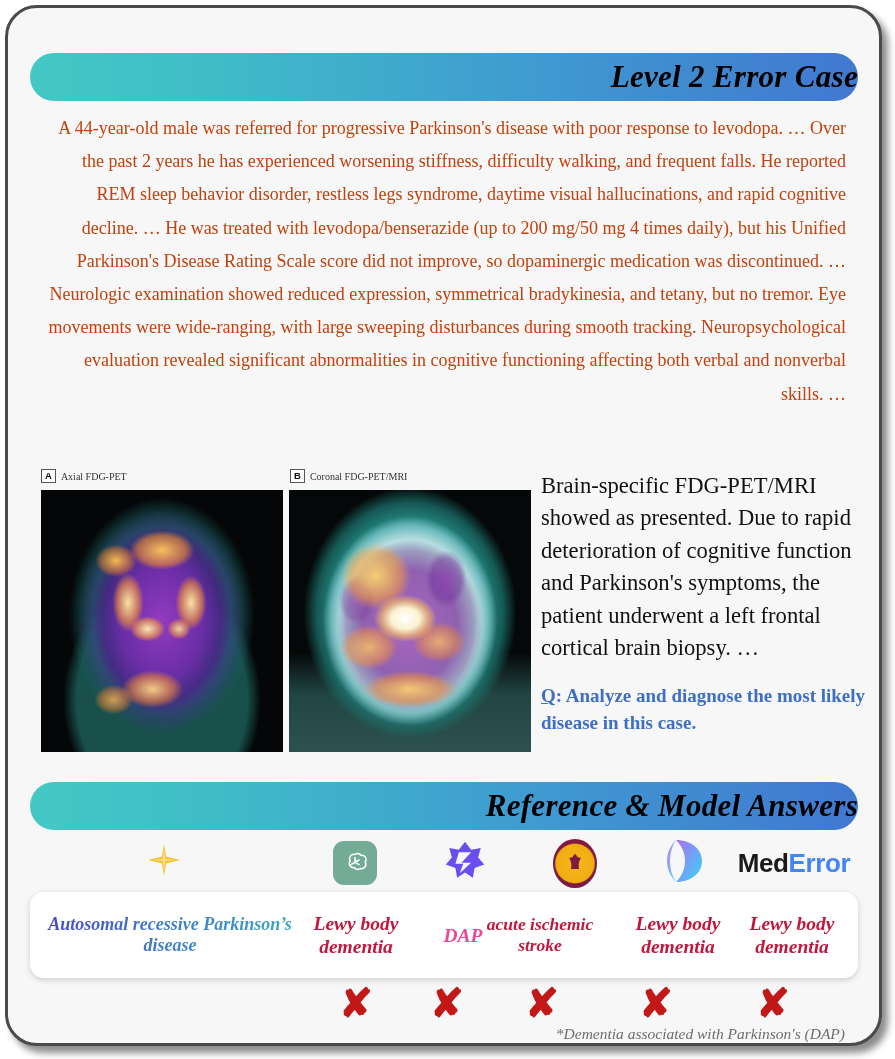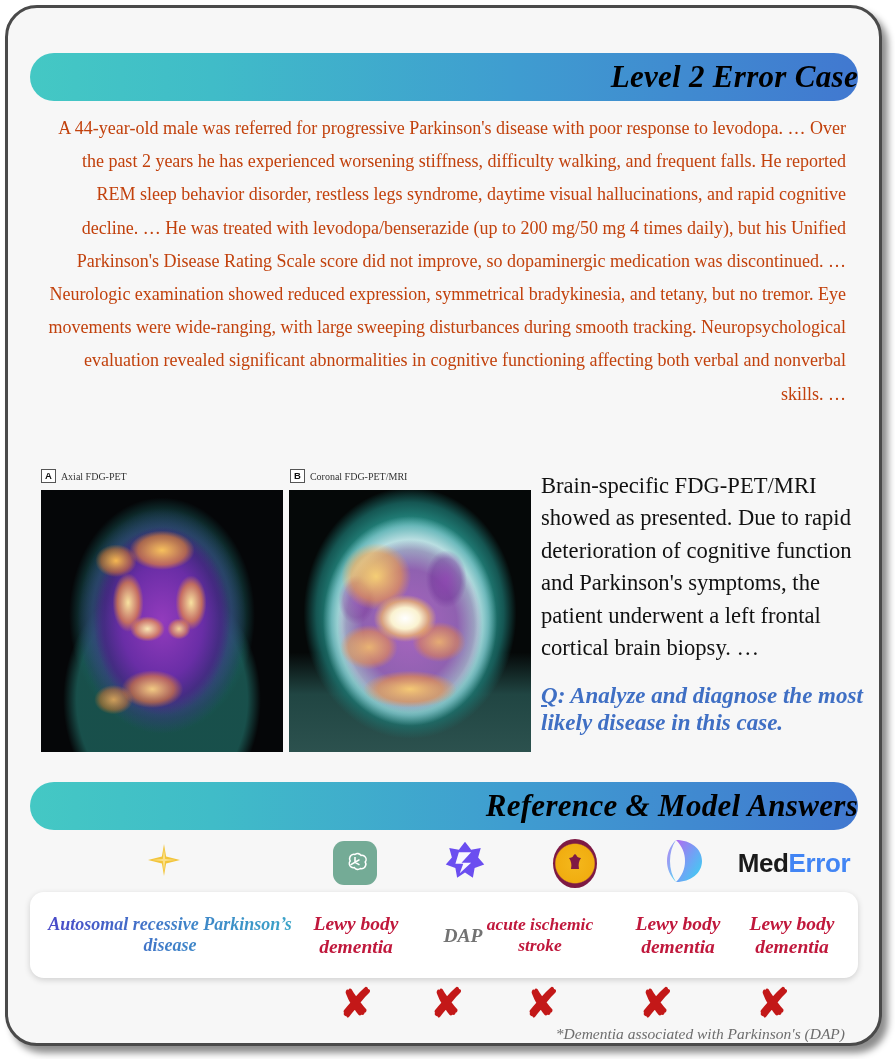--- a/index.html
+++ b/index.html
@@ -88,22 +88,22 @@
       radial-gradient(ellipse 36% 40% at 50% 50%, rgba(210,235,240,.85) 78%, rgba(160,215,225,.6) 90%, rgba(120,190,200,0) 100%),
       radial-gradient(ellipse 44% 48% at 50% 47%, rgba(42,160,150,.9) 70%, rgba(28,120,115,.7) 88%, rgba(10,60,60,0) 100%),
       linear-gradient(180deg, rgba(0,0,0,0) 62%, rgba(55,120,115,.55) 78%, rgba(70,130,125,.6) 100%),
       #050808;
   }
 
   .right-col{position:absolute;left:533px;top:462px;width:330px;}
   .right-text{font-size:22.6px;line-height:32.4px;color:#111;}
   .question{
     margin-top:18px;
-    font-size:23px;line-height:27px;
-    font-weight:bold;font-style:italic;color:#3f6fc4;
+    font-size:19px;line-height:27px;
+    font-weight:bold;color:#3f6fc4;
   }
   .question .q{text-decoration:underline;}
 
   
   .logos-row{position:absolute;left:22px;top:828px;width:828px;height:54px;}
   .logo-cell{position:absolute;top:0;height:54px;display:flex;align-items:center;justify-content:center;}
 
   .gt-wrap{display:flex;align-items:center;}
   .gt-star{position:relative;width:34px;height:34px;margin-right:2px;margin-top:-6px;}
   .gt-text{
@@ -129,21 +129,21 @@
     box-shadow:0 2px 6px rgba(0,0,0,.16);
   }
   .ans-cell{position:absolute;top:0;height:86px;display:flex;align-items:center;justify-content:center;text-align:center;}
   .ans-text{font-weight:bold;font-style:italic;line-height:1.18;}
   .ans-gt{
     font-size:18px;
     background:linear-gradient(100deg,#4a45c8 0%,#3f7ec8 50%,#3aa8c8 100%);
     -webkit-background-clip:text;background-clip:text;color:transparent;text-decoration:underline;
   }
   .ans-wrong{font-size:19.5px;color:#c0183c;}
-  .ans-dap{font-size:19.5px;color:#737373;}
+  .ans-dap{font-size:19.5px;color:#ec4899;}
   .ans-small{font-size:17.5px;}
 
   .marks-row{position:absolute;left:22px;top:974px;width:828px;height:42px;}
   .mark{position:absolute;top:0;width:46px;height:42px;display:flex;align-items:center;justify-content:center;
         color:#c31818;font-family:"Liberation Sans",sans-serif;font-weight:bold;font-size:40px;line-height:40px;}
 
   .footnote{
     position:absolute;right:34px;top:1017px;
     font-size:15.5px;font-style:italic;color:#6d6d6d;
   }

